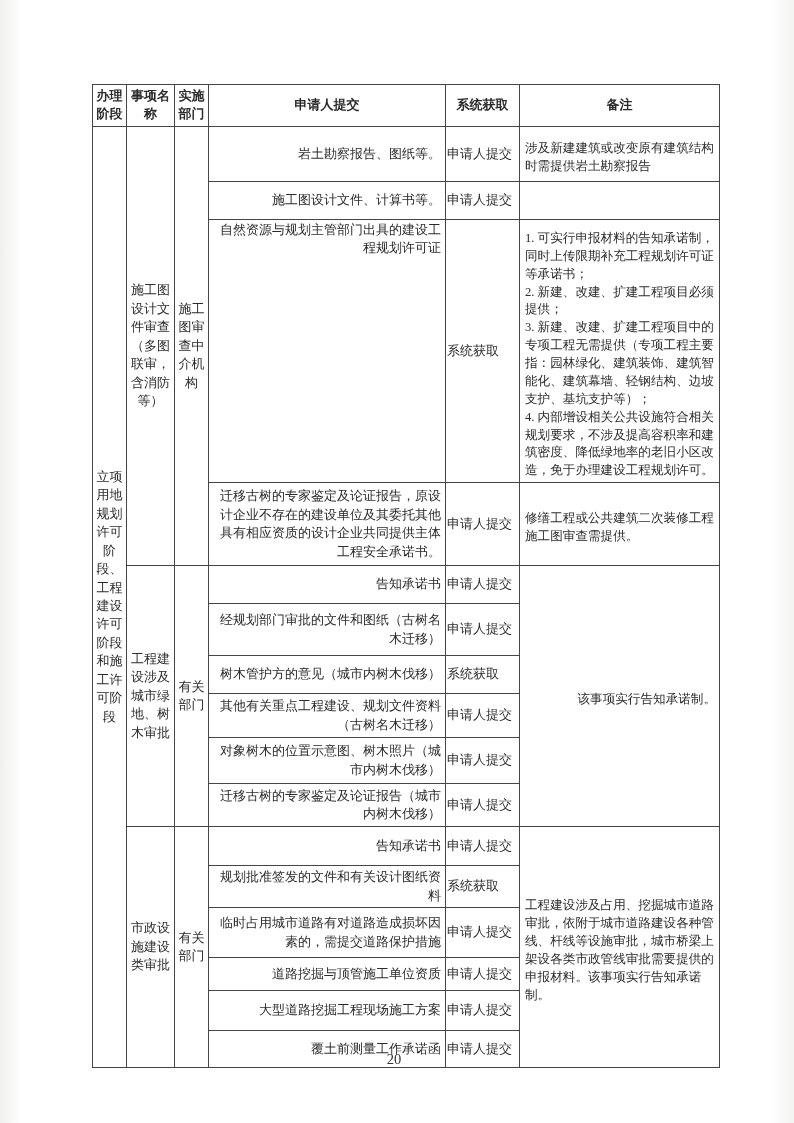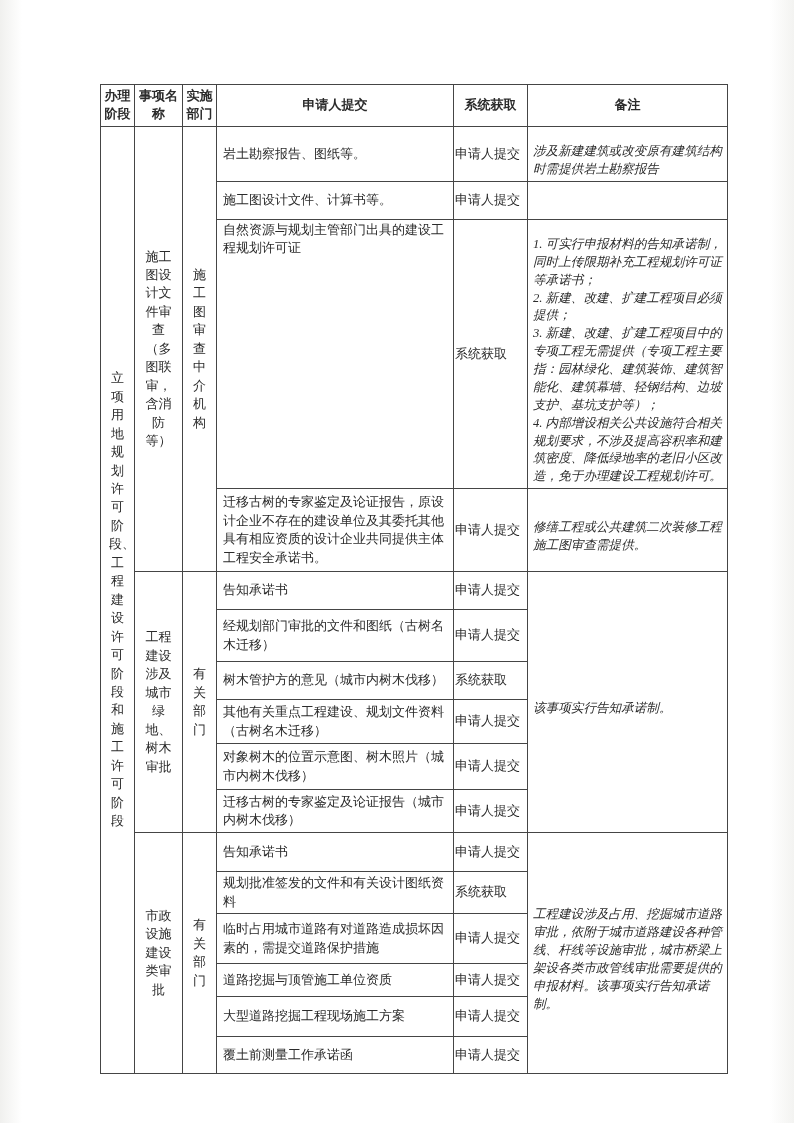--- a/index.html
+++ b/index.html
@@ -14,21 +14,21 @@
     margin: 0 auto;
     background:
       linear-gradient(90deg, #f0f0ee 0px, #ffffff 22px, #ffffff 770px, #f3f3f1 794px),
       #ffffff;
     font-family: "Liberation Serif", "DejaVu Serif", serif;
     color: #2b2b2b;
     overflow: hidden;
   }
   table.doc-table {
     position: absolute;
-    left: 100px;
+    left: 92px;
     top: 84px;
     width: 627px;
     border-collapse: collapse;
     table-layout: fixed;
   }
   .doc-table th, .doc-table td {
     border: 1px solid #454545;
     font-size: 13px;
     line-height: 1.42;
     padding: 2px 4px;
@@ -36,39 +36,38 @@
     overflow: hidden;
     word-break: break-all;
   }
   .doc-table th {
     font-weight: bold;
     text-align: center;
     padding: 2px 1px;
   }
   td.stage, td.group, td.dept {
     text-align: center;
-    padding: 2px 8px;
+    padding: 2px 2px;
   }
   td.mat {
-    text-align: left;
+    text-align: right;
     padding: 2px 4px 2px 6px;
   }
   td.src {
     text-align: left;
     padding: 2px 1px;
   }
   td.note {
     text-align: left;
     white-space: pre-line;
-    padding: 16px 3px 2px 5px;
+    padding: 10px 3px 2px 5px;
     font-size: 12.6px;
-    font-style: italic;
   }
   td.note.center {
-    text-align: left;
+    text-align: right;
     white-space: normal;
   }
   .page-number {
     position: absolute;
     left: 0;
     top: 1051px;
     width: 788px;
     text-align: center;
     font-size: 14.5px;
     color: #333;
@@ -174,13 +173,14 @@
         <td class="mat">大型道路挖掘工程现场施工方案</td>
         <td class="src">申请人提交</td>
       </tr>
       <tr style="height:37px">
         <td class="mat">覆土前测量工作承诺函</td>
         <td class="src">申请人提交</td>
       </tr>
     </tbody>
   </table>
 
+  <div class="page-number">20</div>
 </div>
 
 </body></html>

